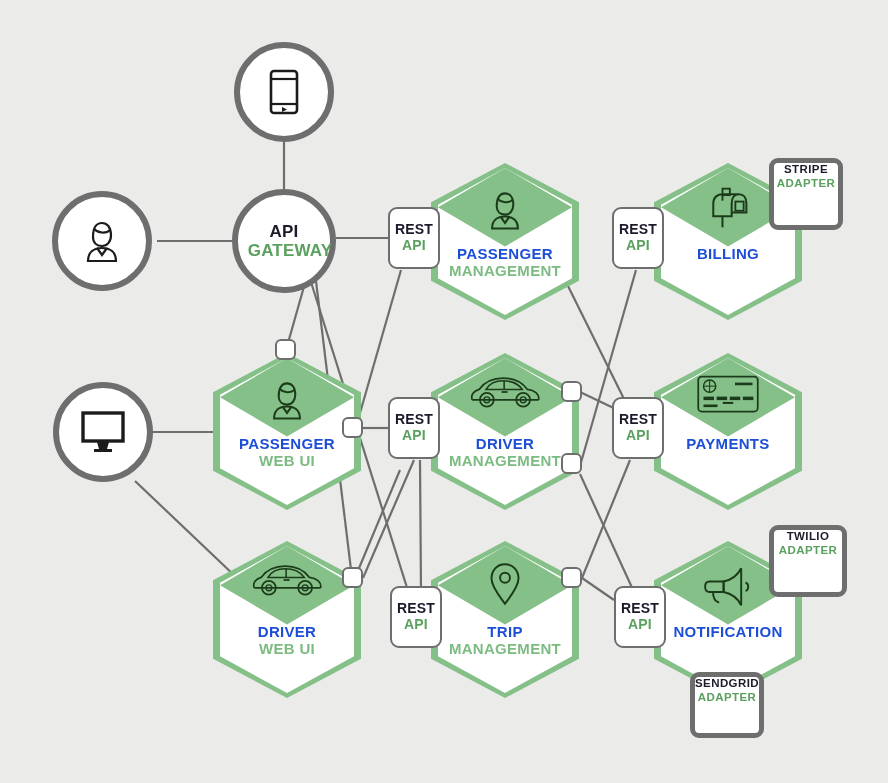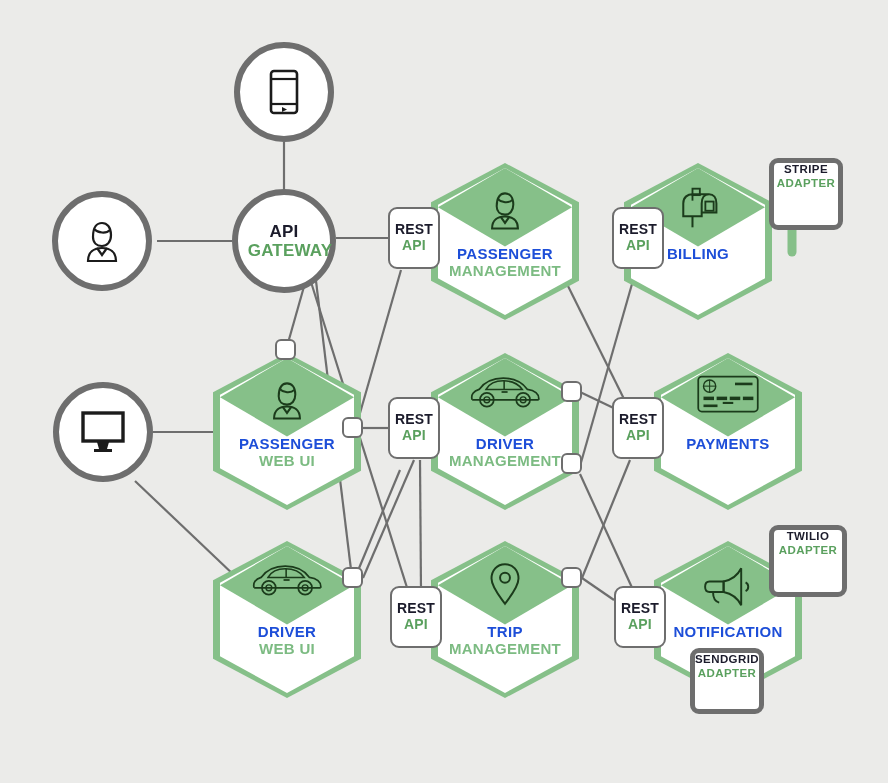--- a/index.html
+++ b/index.html
@@ -288,21 +288,21 @@
         <path d="M12 46 C12 37 18 33 26 33 C34 33 40 37 40 46 Z" fill="none" stroke="#1b3b1b" stroke-width="2.2"></path>
         <path d="M21 33 L26 40 L31 33" fill="none" stroke="#1b3b1b" stroke-width="2.2"></path>
       </svg>
     </div>
     <div class="hex-label">
       <span class="l1">PASSENGER</span>
       <span class="l2">MANAGEMENT</span>
     </div>
   </div>
 
-  <div class="hex" style="left:624px; top:163px; width:148px; height:157px;">
+  <div class="hex" style="left:654px; top:163px; width:148px; height:157px;">
     <div class="hex-outer"></div>
     <div class="hex-inner"></div>
     <div class="hex-top"></div>
     <div class="hex-icon">
       <svg width="48" height="46" viewBox="0 0 52 50">
         <path d="M10 20 C10 13 15 10 20 10 L38 10 C33 10 30 14 30 20 L30 34 L10 34 Z" fill="none" stroke="#1b3b1b" stroke-width="2.2"></path>
         <path d="M38 10 C43 10 46 14 46 20 L46 30 L30 30" fill="none" stroke="#1b3b1b" stroke-width="2.2"></path>
         <rect x="34" y="18" width="9" height="10" fill="none" stroke="#1b3b1b" stroke-width="2"></rect>
         <line x1="20" y1="34" x2="20" y2="46" stroke="#1b3b1b" stroke-width="2.2"></line>
         <rect x="20" y="4" width="8" height="7" fill="none" stroke="#1b3b1b" stroke-width="2"></rect>
@@ -471,21 +471,21 @@
   <div class="adapter-box" style="left:769px; top:158px; width:74px; height:72px;">
     <span class="l1">STRIPE</span>
     <span class="l2">ADAPTER</span>
   </div>
 
   <div class="adapter-box" style="left:769px; top:525px; width:78px; height:72px;">
     <span class="l1">TWILIO</span>
     <span class="l2">ADAPTER</span>
   </div>
 
-  <div class="adapter-box" style="left:690px; top:648px; width:74px; height:66px;">
+  <div class="adapter-box" style="left:690px; top:672px; width:74px; height:66px;">
     <span class="l1">SENDGRID</span>
     <span class="l2">ADAPTER</span>
   </div>
 
   <div class="port" style="left:275px; top:339px;"></div>
   <div class="port" style="left:342px; top:417px;"></div>
   <div class="port" style="left:561px; top:381px;"></div>
   <div class="port" style="left:561px; top:453px;"></div>
   <div class="port" style="left:342px; top:567px;"></div>
   <div class="port" style="left:561px; top:567px;"></div>

